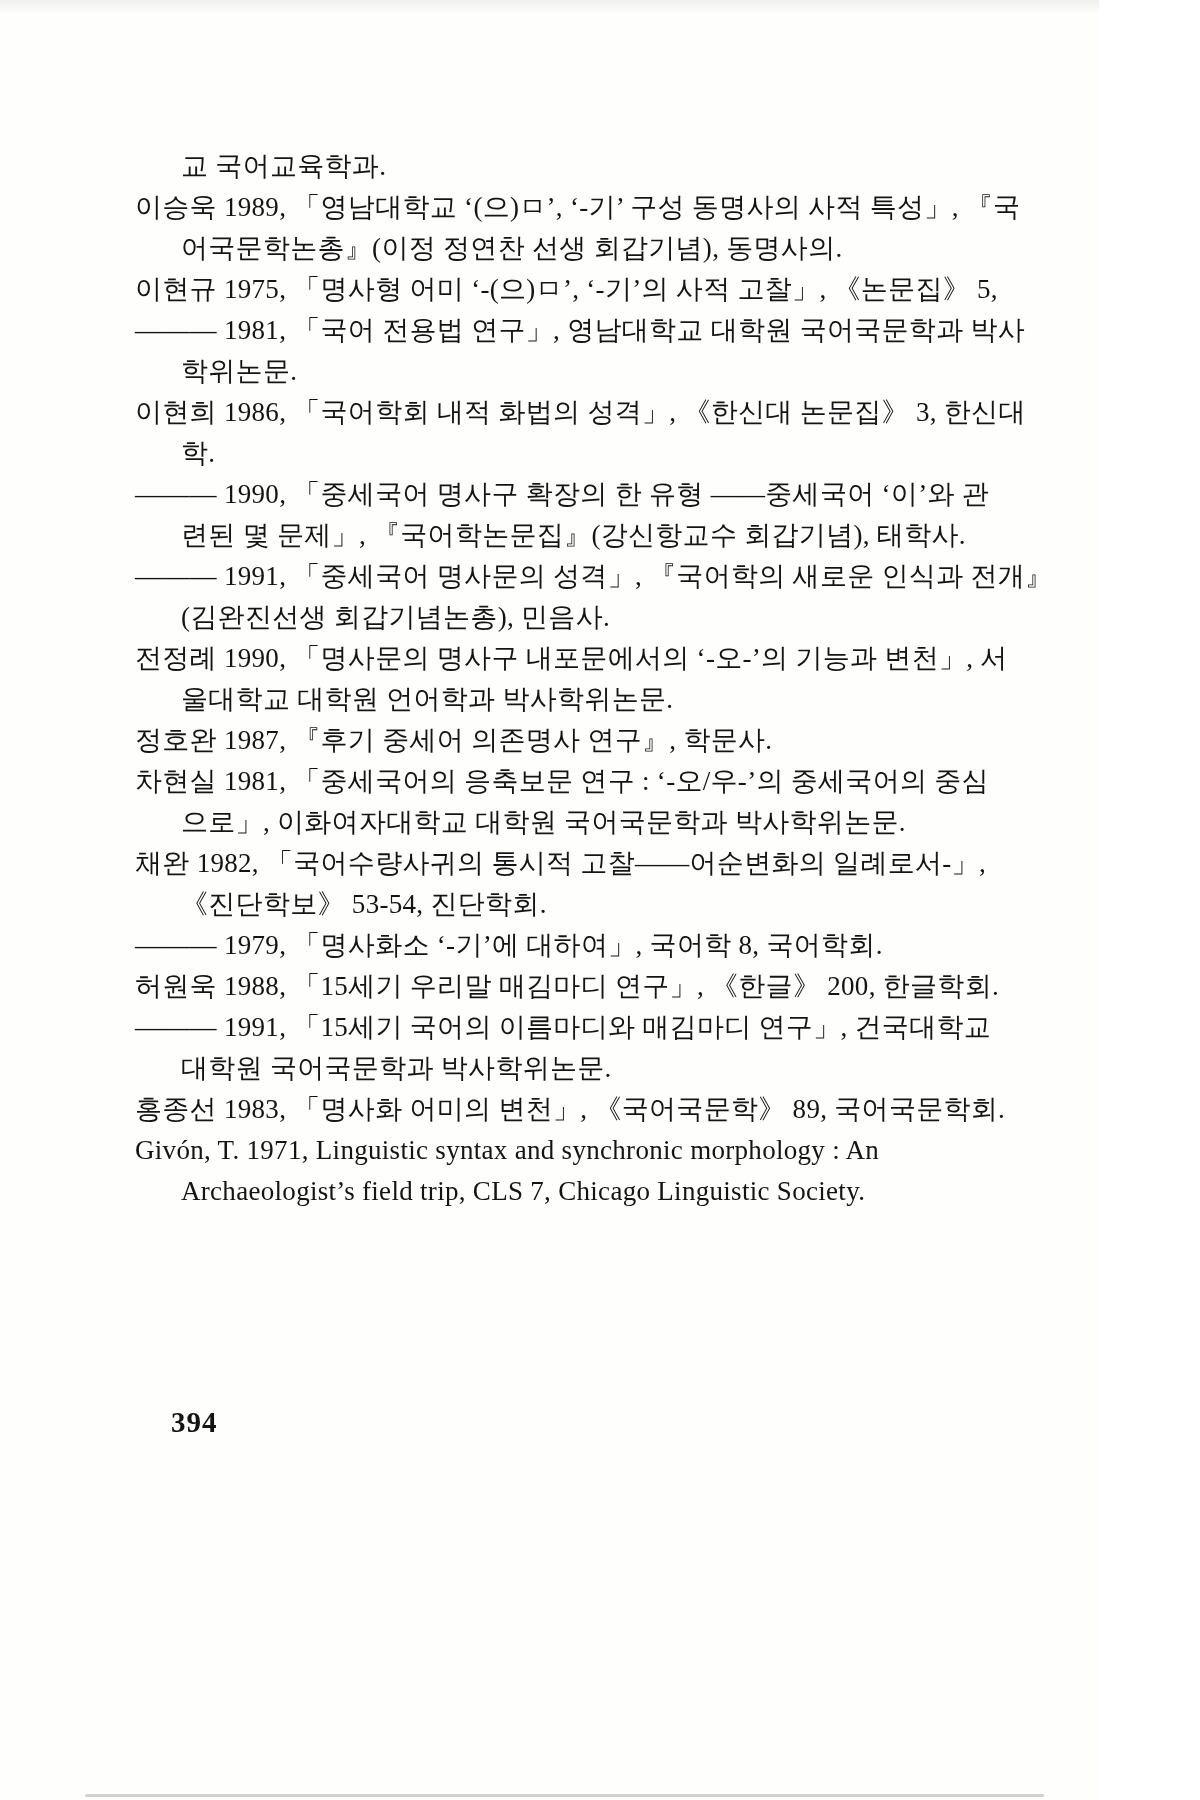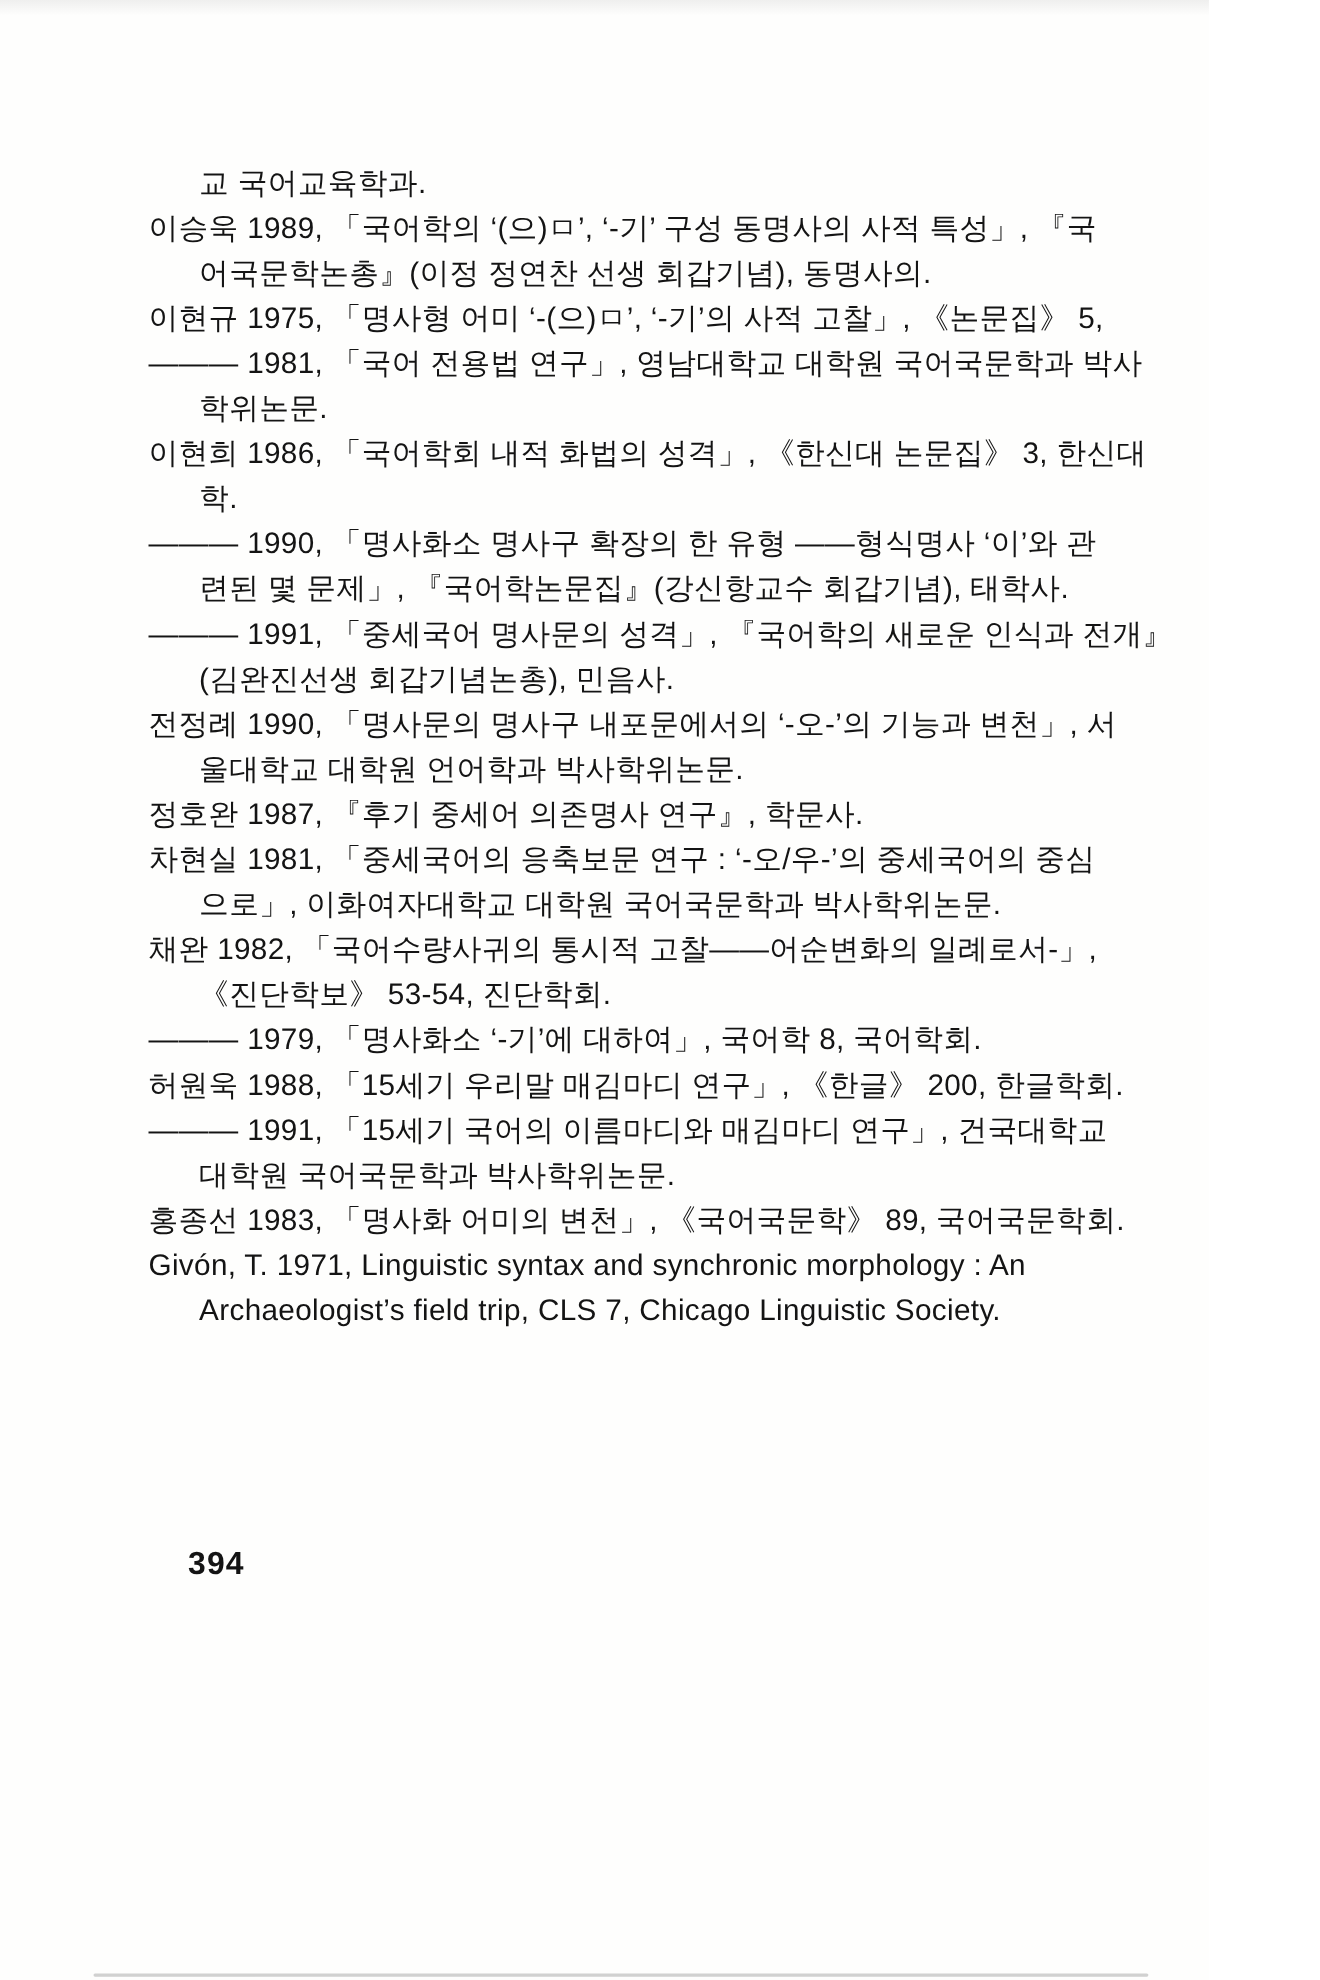--- a/index.html
+++ b/index.html
@@ -6,21 +6,21 @@
     margin: 0;
     padding: 0;
     background: #ffffff;
   }
   .page {
     position: relative;
     width: 1099px;
     height: 1800px;
     background: #fefefd;
     overflow: hidden;
-    font-family: Liberation Sans, sans-serif;
+    font-family: Liberation Serif, serif;
     color: #141414;
   }
   
   .scan-smudge-top {
     position: absolute;
     top: 0; left: 0; right: 0;
     height: 14px;
     background: linear-gradient(to bottom, rgba(170,170,170,0.18), rgba(255,255,255,0));
   }
   .scan-edge-bottom {
@@ -66,36 +66,36 @@
 
 <div class="page">
   <div class="scan-smudge-top"></div>
 
   <div class="text-block">
 
   <div class="ref-entry">
         <div class="ref-line indent">교 국어교육학과.</div>
       </div>
       <div class="ref-entry">
-        <div class="ref-line">이승욱 1989, 「국어학의 ‘(으)ㅁ’, ‘-기’ 구성 동명사의 사적 특성」, 『국</div>
+        <div class="ref-line">이승욱 1989, 「영남대학교 ‘(으)ㅁ’, ‘-기’ 구성 동명사의 사적 특성」, 『국</div>
         <div class="ref-line indent">어국문학논총』(이정 정연찬 선생 회갑기념), 동명사의.</div>
       </div>
       <div class="ref-entry">
         <div class="ref-line">이현규 1975, 「명사형 어미 ‘-(으)ㅁ’, ‘-기’의 사적 고찰」, 《논문집》 5,</div>
       </div>
       <div class="ref-entry">
         <div class="ref-line">——— 1981, 「국어 전용법 연구」, 영남대학교 대학원 국어국문학과 박사</div>
         <div class="ref-line indent">학위논문.</div>
       </div>
       <div class="ref-entry">
         <div class="ref-line">이현희 1986, 「국어학회 내적 화법의 성격」, 《한신대 논문집》 3, 한신대</div>
         <div class="ref-line indent">학.</div>
       </div>
       <div class="ref-entry">
-        <div class="ref-line">——— 1990, 「명사화소 명사구 확장의 한 유형 ——형식명사 ‘이’와 관</div>
+        <div class="ref-line">——— 1990, 「중세국어 명사구 확장의 한 유형 ——중세국어 ‘이’와 관</div>
         <div class="ref-line indent">련된 몇 문제」, 『국어학논문집』(강신항교수 회갑기념), 태학사.</div>
       </div>
       <div class="ref-entry">
         <div class="ref-line">——— 1991, 「중세국어 명사문의 성격」, 『국어학의 새로운 인식과 전개』</div>
         <div class="ref-line indent">(김완진선생 회갑기념논총), 민음사.</div>
       </div>
       <div class="ref-entry">
         <div class="ref-line">전정례 1990, 「명사문의 명사구 내포문에서의 ‘-오-’의 기능과 변천」, 서</div>
         <div class="ref-line indent">울대학교 대학원 언어학과 박사학위논문.</div>
       </div>

